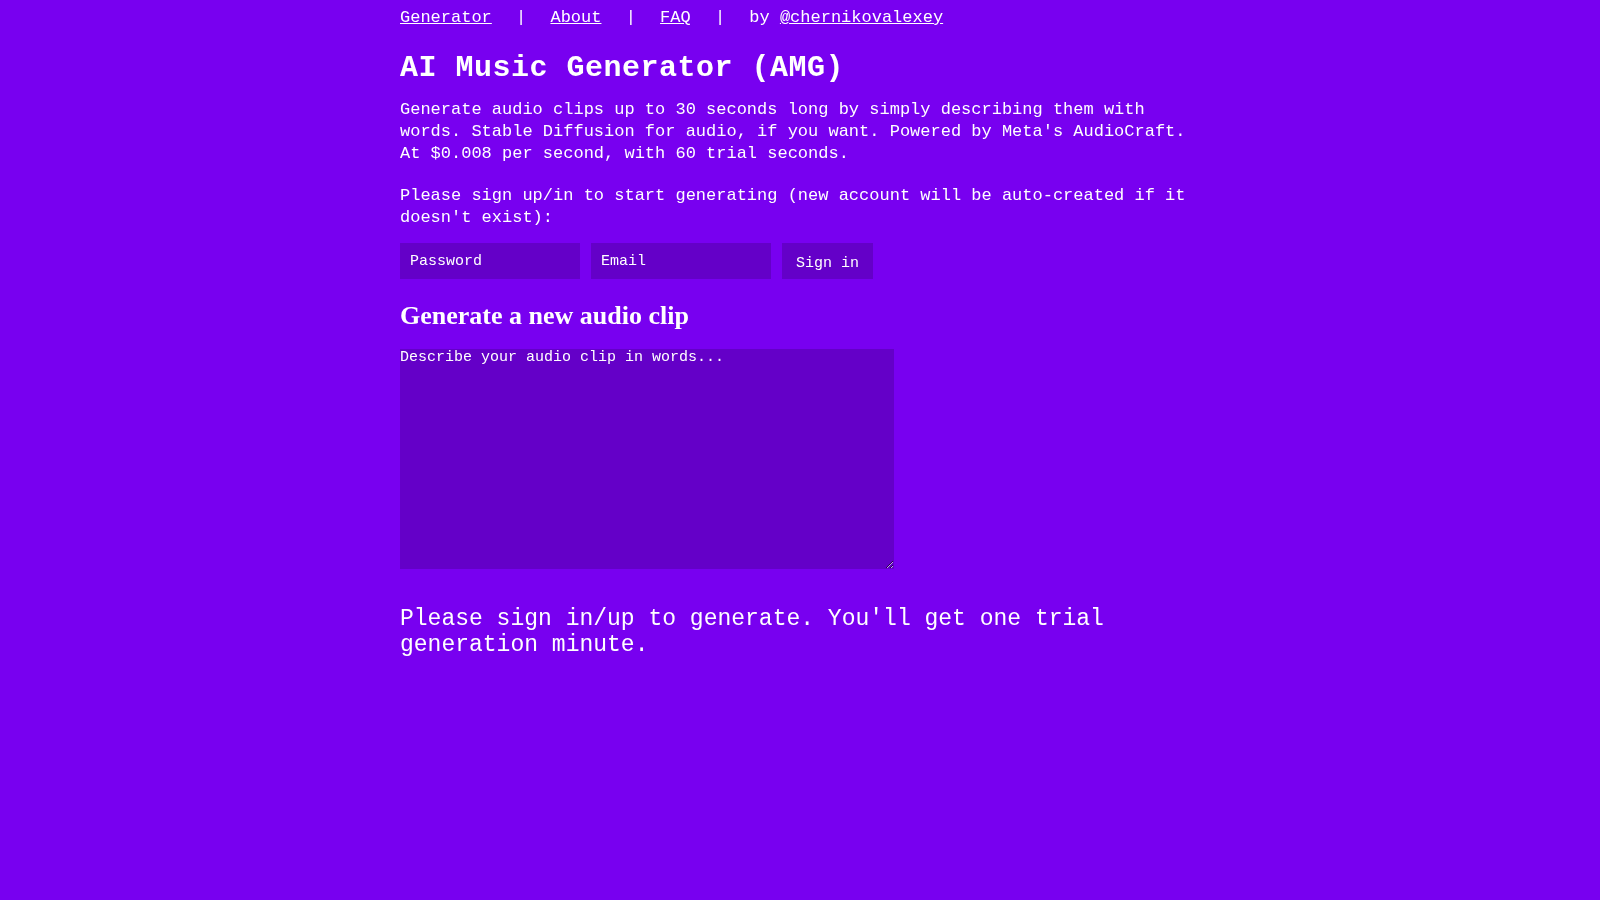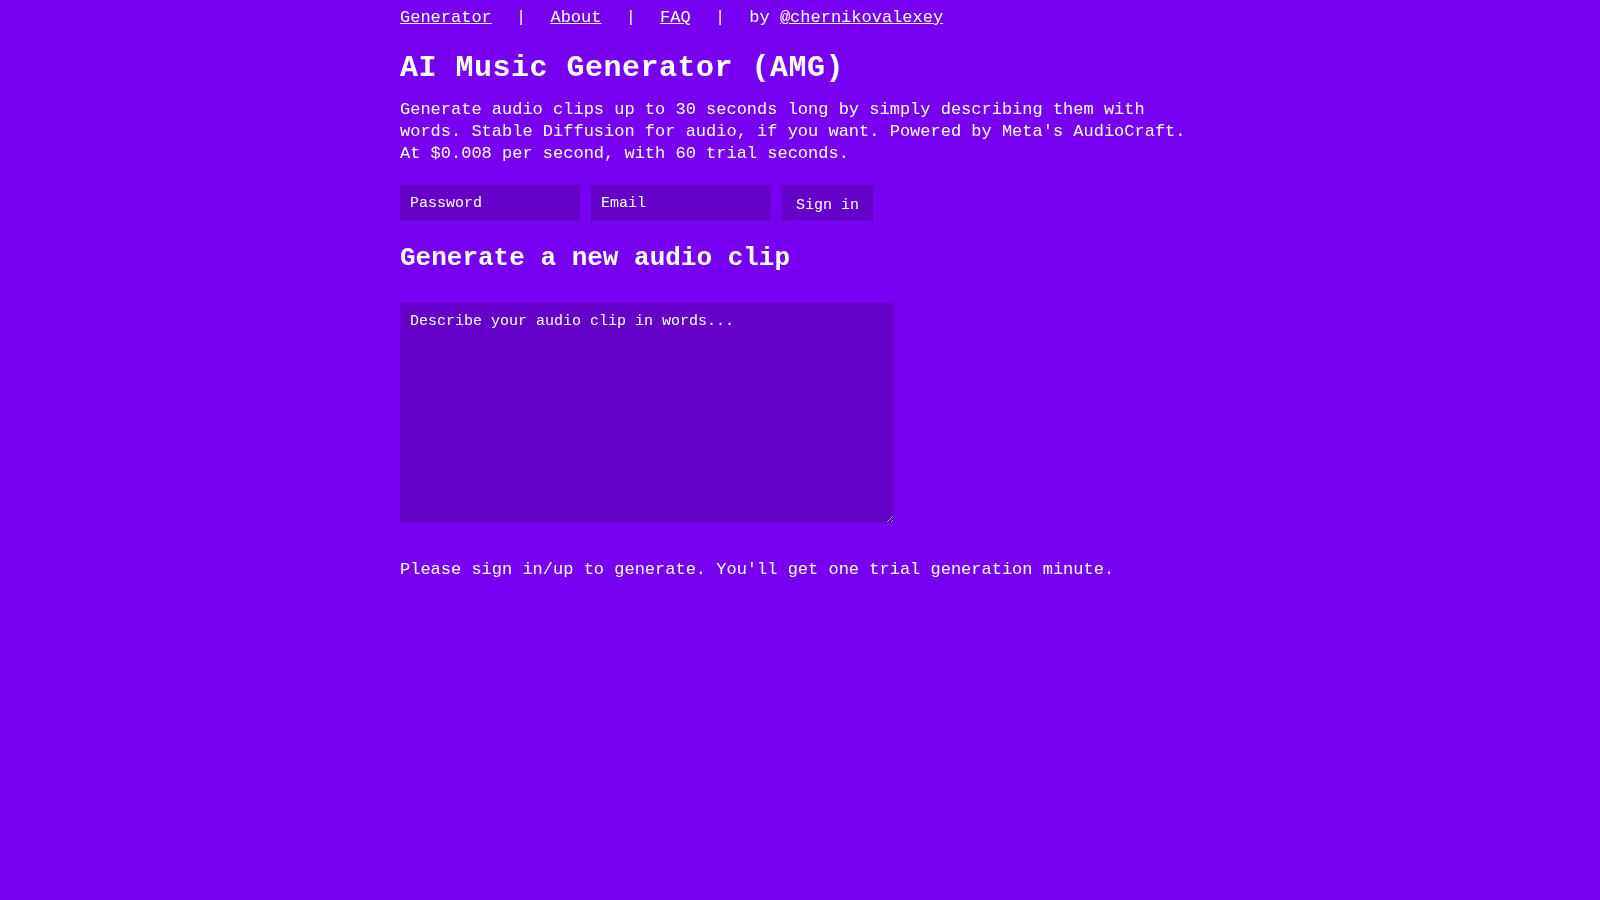--- a/index.html
+++ b/index.html
@@ -76,28 +76,29 @@
     background: #6400c8;
     border: none;
     color: #ffffff;
     font-family: inherit;
     font-size: 15px;
     cursor: pointer;
   }
   h2 {
     font-size: 26px;
     font-weight: bold;
-    margin: 10px 0 30px 0;
+    margin: 10px 0 18px 0;
+    font-family: Liberation Serif, serif;
   }
   textarea {
     width: 494px;
     height: 220px;
     background: #6400c8;
     border: none;
-    padding: 10px;
+    padding: 0;
     color: #fca5a5;
     font-family: inherit;
     font-size: 15px;
     resize: both;
     outline: none;
   }
   textarea::placeholder {
     color: #ffffff;
     opacity: 1;
   }
@@ -133,21 +134,21 @@
   input[type="range"]::-moz-range-thumb {
     width: 16px;
     height: 16px;
     border-radius: 50%;
     background: #1ea0ff;
     cursor: pointer;
     border: none;
   }
   .bottom-hint {
     margin-top: 32px;
-    font-size: 17px;
+    font-size: 23px;
   }
 </style>
 </head>
 <body>
 
 <div class="container">
 
   <div class="navbar">
     <a href="#">Generator</a>
     <span class="sep">|</span>
@@ -155,20 +156,21 @@
     <span class="sep">|</span>
     <a href="#">FAQ</a>
     <span class="sep">|</span>
     <span>by </span><a href="#">@chernikovalexey</a>
   </div>
 
   <h1>AI Music Generator (AMG)</h1>
 
   <div class="desc">Generate audio clips up to 30 seconds long by simply describing them with words. Stable Diffusion for audio, if you want. Powered by Meta's AudioCraft. At $0.008 per second, with 60 trial seconds.</div>
 
+  <div class="signin-hint">Please sign up/in to start generating (new account will be auto-created if it doesn't exist):</div>
 
   <div class="auth-row">
     <input type="password" placeholder="Password" style="">
     <input type="text" placeholder="Email" style="">
     <button>Sign in</button>
   </div>
 
   <h2>Generate a new audio clip</h2>
 
   <textarea placeholder="Describe your audio clip in words..." style=""></textarea>

